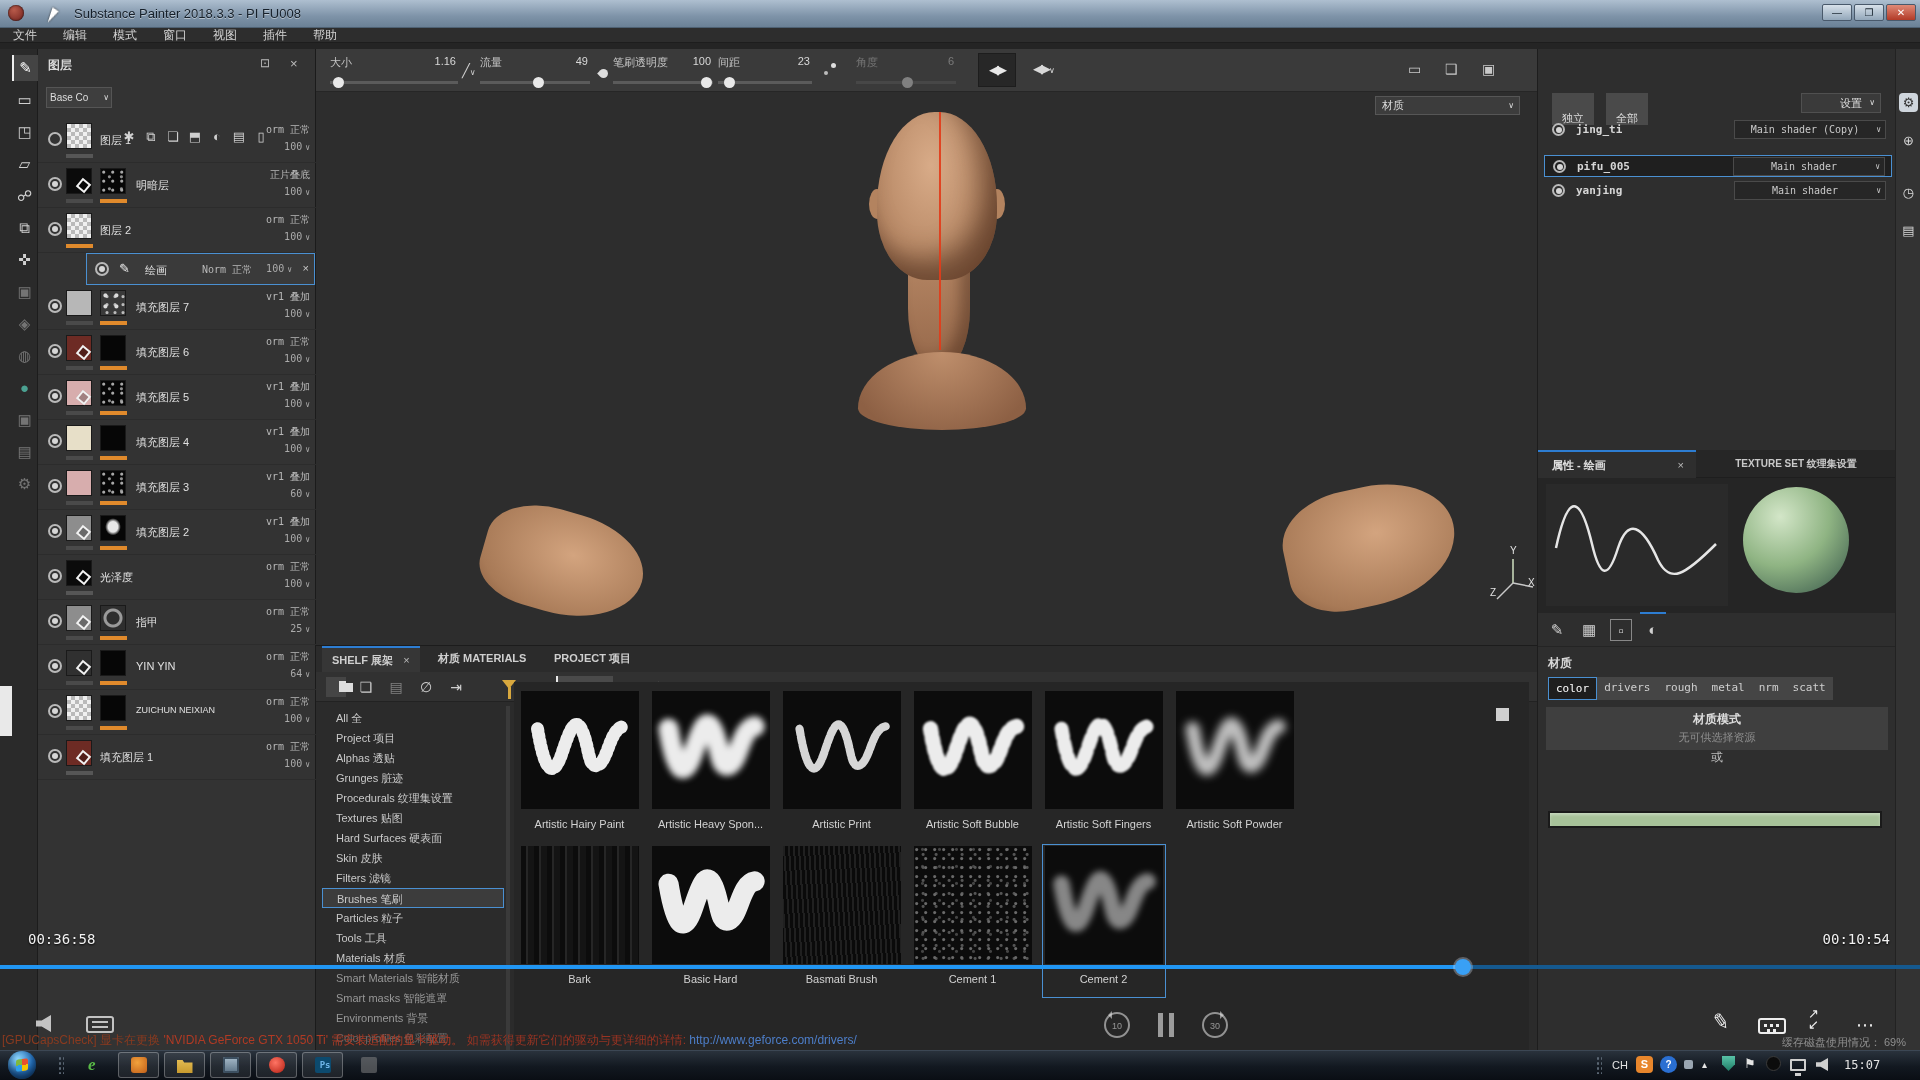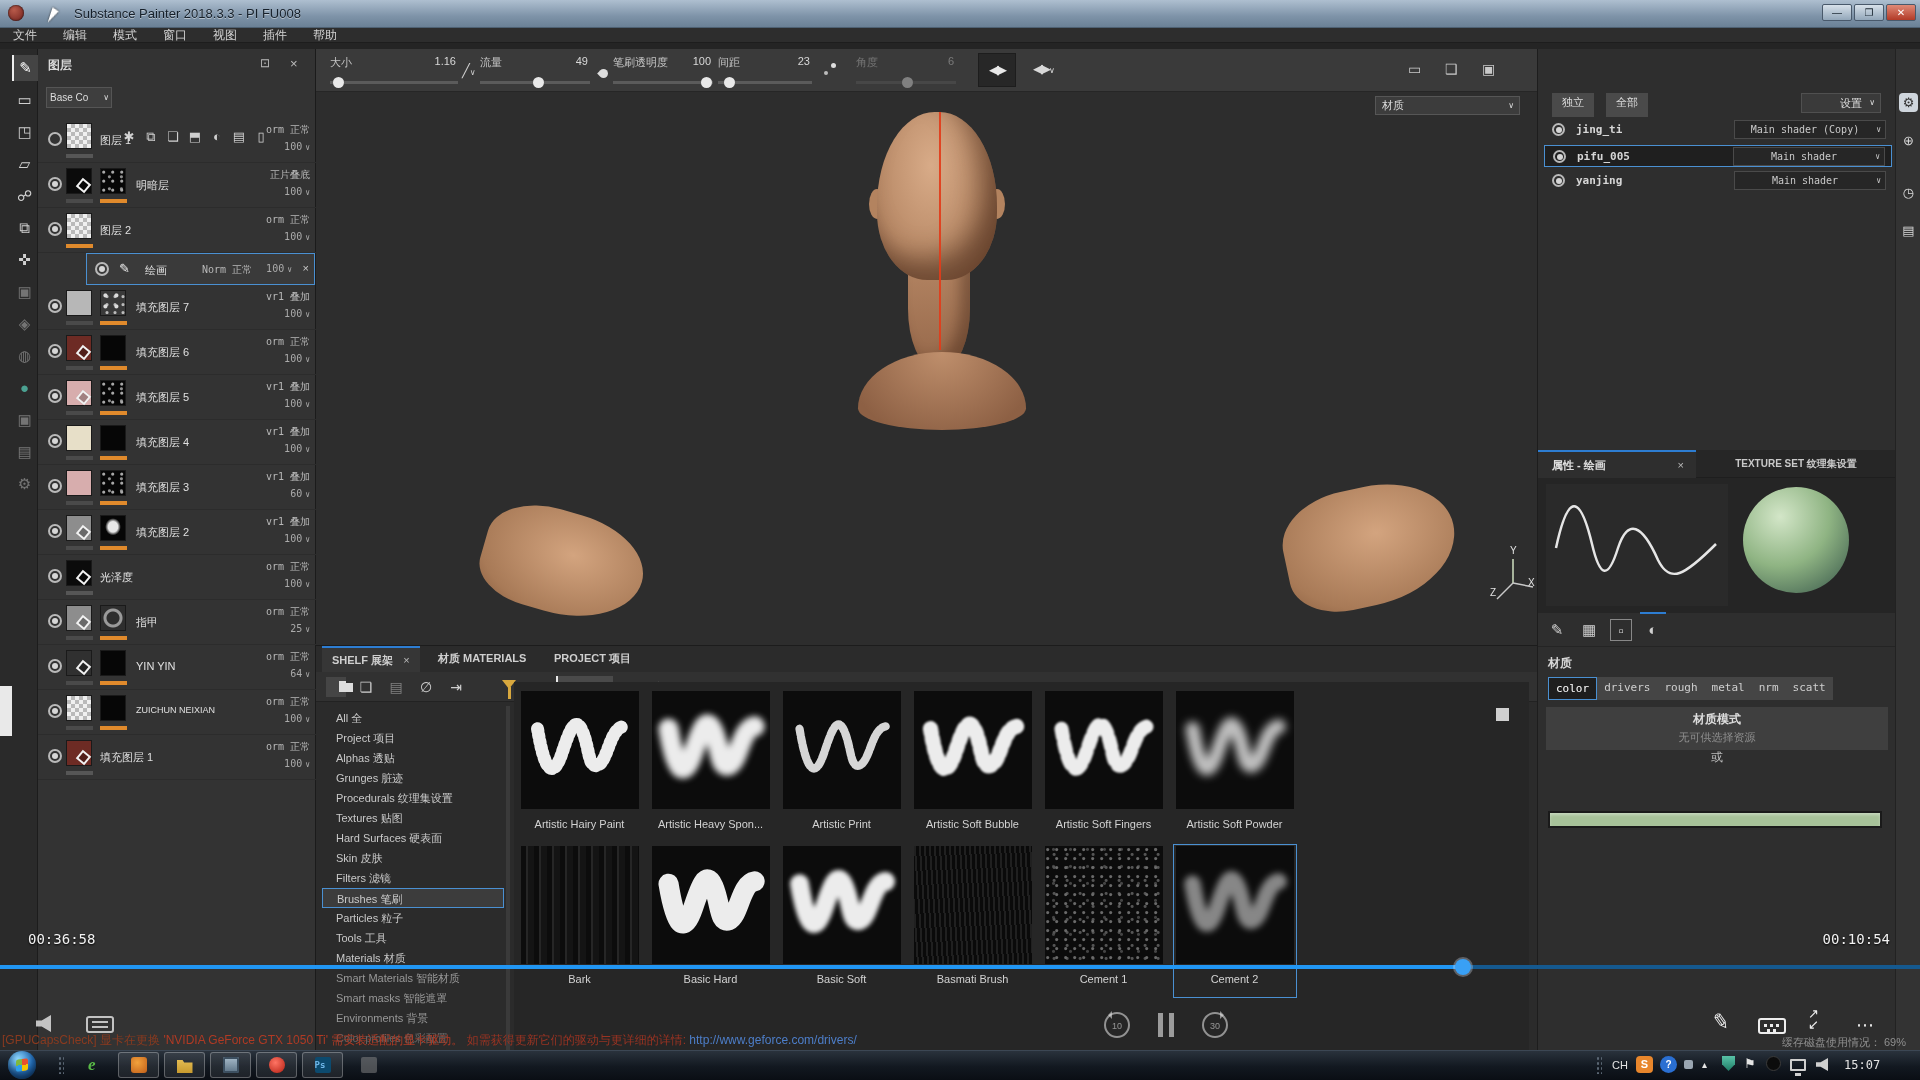--- a/index.html
+++ b/index.html
@@ -146,21 +146,21 @@
 .v-basmati path{display:none}
 .v-basmati .bthumb{background:repeating-linear-gradient(86deg,#0a0a0a 0 3px,#202020 3px 5px)}
 .v-calli path{stroke-width:6}
 .v-cement1 path{display:none}
 .v-cement1 .bthumb{background-color:#0c0c0c;background-image:radial-gradient(circle at 30% 40%,#6a6a6a 1px,transparent 2px),radial-gradient(circle at 70% 65%,#555 1px,transparent 2px),radial-gradient(circle at 50% 20%,#444 1px,transparent 2px);background-size:9px 9px,13px 13px,17px 17px}
 .v-cement2 svg{filter:blur(3px);opacity:.55}.v-cement2 path{stroke-width:14}
 .bcell.sel::after{content:"";position:absolute;width:122px;height:152px;border:1px solid #4a90d2;margin-top:-2px}
 #grid-thumbbox{left:1180px;top:62px;width:13px;height:13px;background:#cfcfcf;position:absolute}
 
 #rpanel{left:1537px;top:49px;width:358px;height:1031px;background:#2e2e2e;border-left:1px solid #1d1d1d}
-.rbtn{top:44px;height:24px;padding:0 10px;background:#4a4a4a;color:#ddd;font-size:11px;line-height:19px;position:absolute}
+.rbtn{top:44px;height:16px;padding:16px 10px;background:#4a4a4a;color:#ddd;font-size:11px;line-height:19px;position:absolute}
 #settings-combo{left:263px;top:44px;width:80px;height:20px;background:#3a3a3a;border:1px solid #505050;color:#ddd;font-size:11px;line-height:18px;text-align:right;padding-right:18px;position:absolute}
 #settings-combo i{position:absolute;right:5px;font-style:normal;font-size:8px}
 .matrow{position:absolute;left:6px;width:348px;height:22px}
 .matrow .radio{position:absolute;left:8px;top:4px;width:13px;height:13px;border:2px solid #b9b9b9;border-radius:50%}
 .matrow .radio::after{content:"";position:absolute;left:1.5px;top:1.5px;width:6px;height:6px;background:#d6d6d6;border-radius:50%}
 .matrow .mname{position:absolute;left:32px;top:4px;font:bold 11px "DejaVu Sans Mono",monospace;color:#d6d6d6}
 .matrow .mshader{position:absolute;right:6px;top:1px;width:152px;height:19px;background:#262626;border:1px solid #4a4a4a;color:#c9c9c9;font:10px "DejaVu Sans Mono",monospace;line-height:17px;text-align:center;padding-right:10px}
 .matrow .mshader i{position:absolute;right:4px;font-style:normal;font-size:8px}
 .matrow.sel{border:1px solid #4a90d2;background:#1f1f1f}
 #prop-tabs{left:0;top:401px;width:358px;height:28px;background:#262626;border-bottom:1px solid #1e1e1e}
@@ -219,21 +219,21 @@
 #orb::after{content:"";position:absolute;left:8px;top:8px;width:12px;height:12px;border-radius:2px;transform:skewY(-8deg);background:conic-gradient(#e8502e 0 25%,#f4c400 0 50%,#2e9fe8 0 75%,#7fba3d 0)}
 .grip{top:1056px;width:6px;height:18px;background-image:radial-gradient(circle,#5a6673 1px,transparent 1.5px);background-size:4px 5px;z-index:71;position:absolute}
 #ie-ic{left:88px;top:1055px;color:#58b847;font:bold italic 17px "Liberation Serif",serif;z-index:71}
 #taskapps{left:118px;top:1052px;display:flex;z-index:71;position:absolute}
 .tapp{width:41px;height:26px;margin-right:5px;border:1px solid rgba(255,255,255,.28);border-radius:3px;background:rgba(255,255,255,.08);display:flex;align-items:center;justify-content:center}
 .tapp i{width:16px;height:16px;display:block;font-style:normal}
 .a-orange i{background:radial-gradient(circle at 40% 35%,#f2a23c,#c15f1a);border-radius:3px}
 .a-folder i{background:linear-gradient(#e8c25a,#c89a2e);clip-path:polygon(0 18%,38% 18%,48% 34%,100% 34%,100% 100%,0 100%)}
 .a-image i{background:linear-gradient(#a8bccb,#5b7285);border-radius:2px;box-shadow:inset 0 0 0 2px #3c4f60}
 .a-red i{background:radial-gradient(circle at 40% 35%,#ff7464,#b31f12);border-radius:50%}
-.a-ps i{background:#0c4a6e;border-radius:2px;color:#6fb6e8;font:bold 9px "DejaVu Sans Mono",monospace;text-align:left;line-height:16px}
+.a-ps i{background:#0c4a6e;border-radius:2px;color:#6fb6e8;font:bold 9px "DejaVu Sans Mono",monospace;text-align:right;line-height:16px}
 .a-dim{border:none;background:none;opacity:.5}
 .a-dim i{background:#8a8a8a;border-radius:2px}
 .tray{top:1056px;z-index:71;position:absolute;color:#e4e4e4}
 #lang-ind{left:1612px;font-size:11px;line-height:18px}
 #sogou{left:1636px;width:17px;height:17px;background:#e8862c;border-radius:4px;color:#fff;font:bold 11px "Liberation Sans",sans-serif;text-align:center;line-height:17px}
 #qq-ic{left:1660px;width:17px;height:17px;background:#2a6fd2;border-radius:50%;color:#fff;font:bold 10px "Liberation Sans",sans-serif;text-align:center;line-height:17px}
 #tiny-ic{left:1684px;top:1060px;width:9px;height:9px;background:#9aa6b2;border-radius:2px}
 #tray-up{left:1702px;font-size:10px;line-height:18px}
 #shield-ic{left:1722px;width:13px;height:15px;background:linear-gradient(#58c2a8,#1f7d66);clip-path:polygon(0 0,100% 0,100% 55%,50% 100%,0 55%)}
 #flag-ic{left:1744px;font-size:13px;line-height:16px}
@@ -616,28 +616,20 @@
           <div class="blabel">Bark</div>
         </div>
         <div class="bcell v-hard">
           <div class="bthumb">
             <svg viewBox="0 0 100 100">
               <path d="M14 32 C 20 68, 27 76, 35 52 C 41 34, 46 20, 52 34 C 58 48, 57 66, 65 63 C 74 59, 75 32, 87 30"></path>
             </svg>
           </div>
           <div class="blabel">Basic Hard</div>
         </div>
-        <div class="bcell v-bsoft">
-          <div class="bthumb">
-            <svg viewBox="0 0 100 100">
-              <path d="M14 32 C 20 68, 27 76, 35 52 C 41 34, 46 20, 52 34 C 58 48, 57 66, 65 63 C 74 59, 75 32, 87 30"></path>
-            </svg>
-          </div>
-          <div class="blabel">Basic Soft</div>
-        </div>
         <div class="bcell v-basmati">
           <div class="bthumb">
             <svg viewBox="0 0 100 100">
               <path d="M14 32 C 20 68, 27 76, 35 52 C 41 34, 46 20, 52 34 C 58 48, 57 66, 65 63 C 74 59, 75 32, 87 30"></path>
             </svg>
           </div>
           <div class="blabel">Basmati Brush</div>
         </div>
         <div class="bcell v-cement1">
           <div class="bthumb">
@@ -659,21 +651,21 @@
   </div>
   <div id="grid-thumbbox"></div>
 </div>
 
 <div class="abs" id="rpanel">
   <div class="rbtn" style="left:14px">独立</div>
   <div class="rbtn" style="left:68px">全部</div>
   <div id="settings-combo"><span>设置</span><i>∨</i></div>
   <div class="abs" style="left:0;top:70px;width:358px">
 
-  <div class="matrow" style="position:relative;margin-bottom:4px">
+  <div class="matrow" style="position:relative;margin-bottom:14px">
         <span class="radio"></span>
         <span class="mname">jing_ti</span>
         <span class="mshader"><span>Main shader (Copy)</span><i>∨</i></span>
       </div>
       <div class="matrow sel" style="position:relative;margin-bottom:3px">
         <span class="radio"></span>
         <span class="mname">pifu_005</span>
         <span class="mshader"><span>Main shader</span><i>∨</i></span>
       </div>
       <div class="matrow" style="position:relative;margin-bottom:3px">

